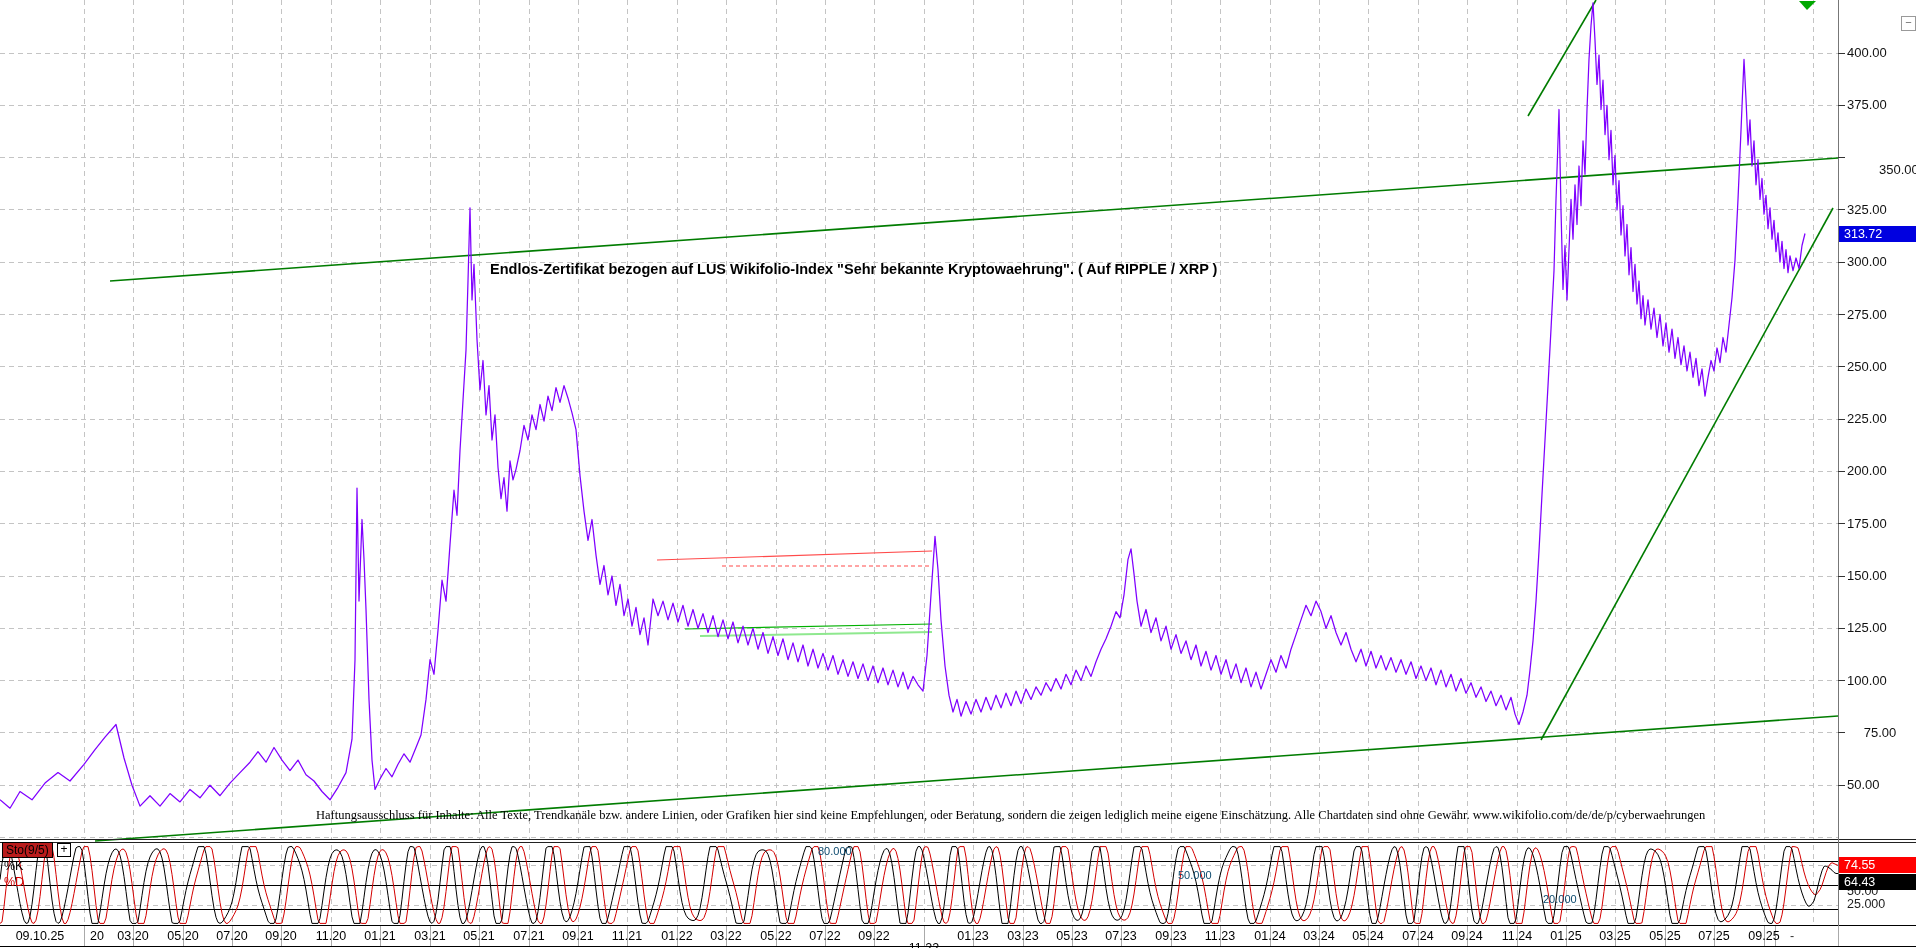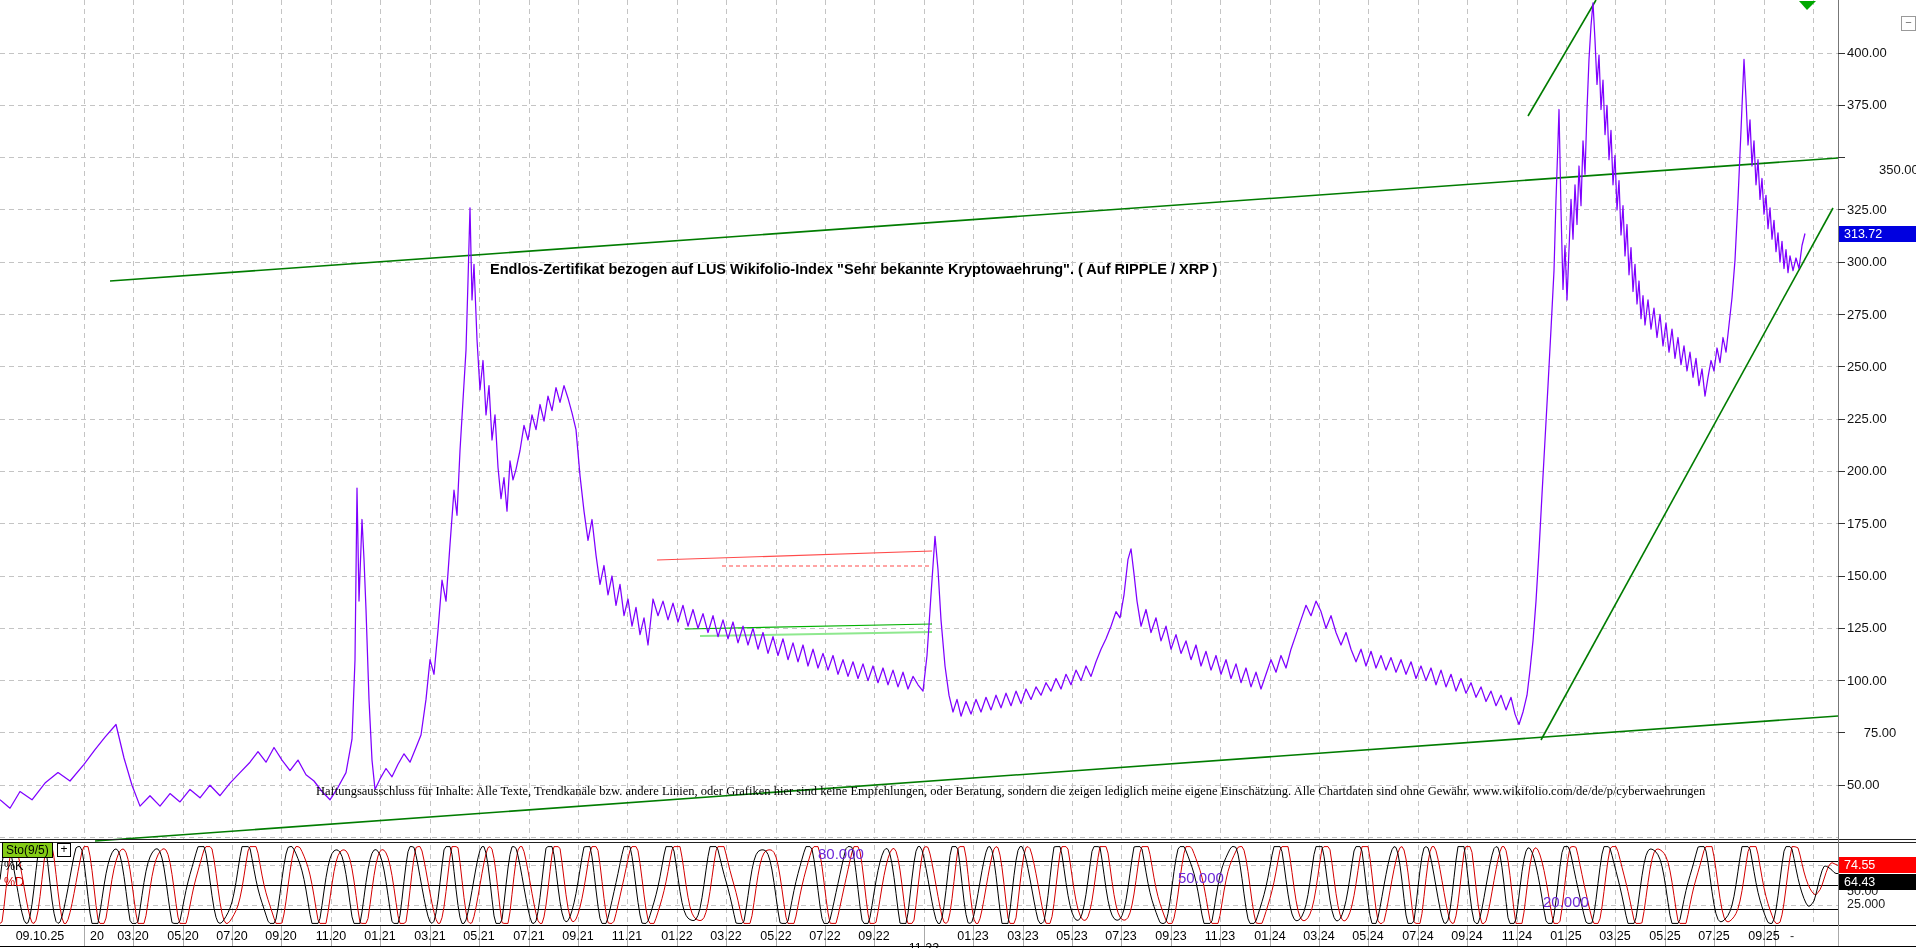--- a/index.html
+++ b/index.html
@@ -7,23 +7,23 @@
          font-family:"Liberation Sans",sans-serif;overflow:hidden;}
   svg#plot{position:absolute;left:0;top:0;}
   .abs{position:absolute;}
   .title{font-size:14.5px;font-weight:bold;color:#000;white-space:nowrap;z-index:3;padding-left:20px;}
   .disclaimer{font-family:"Liberation Serif",serif;font-size:12.5px;color:#000;white-space:nowrap;z-index:3;}
   .plabel{position:absolute;left:1847px;width:66px;font-size:13px;color:#111;white-space:nowrap;z-index:2;}
   .xlabel{position:absolute;top:929px;font-size:12.5px;color:#000;transform:translateX(-50%);white-space:nowrap;z-index:2;}
   .xsep{position:absolute;top:926px;height:20px;width:1px;background:#aaa;z-index:1;}
   .tag{position:absolute;left:1839px;width:75px;height:16px;color:#fff;font-size:12.5px;
        line-height:16px;padding-left:5px;z-index:5;white-space:nowrap;}
-  .lvl{position:absolute;font-size:15px;color:#6d28d9;z-index:2;white-space:nowrap;}
+  .lvl{position:absolute;font-size:11px;color:#0c4a6e;z-index:2;white-space:nowrap;}
   .orlabel{position:absolute;left:1847px;font-size:12.5px;color:#222;z-index:2;white-space:nowrap;}
-  .stobox{position:absolute;left:2px;top:842px;border:1px solid #000;background:#84cc16;
+  .stobox{position:absolute;left:2px;top:842px;border:1px solid #000;background:#b91c1c;
           font-size:12px;color:#000;padding:0 3px;line-height:14px;z-index:4;}
   .plusbox{position:absolute;left:57px;top:843px;width:12px;height:12px;border:1px solid #000;
            background:#fff;font-size:12px;line-height:11px;text-align:center;z-index:4;}
   .klabel{position:absolute;left:4px;top:859px;font-size:12.5px;color:#000;z-index:4;}
   .dlabel{position:absolute;left:4px;top:875px;font-size:12.5px;color:#d00000;z-index:4;}
   .collapse{position:absolute;left:1901px;top:16px;width:13px;height:13px;border:1px solid #999;
             color:#666;font-size:11px;line-height:11px;text-align:center;z-index:4;}
   .minuscell{position:absolute;left:1784px;top:929px;width:16px;font-size:12.5px;color:#333;
              text-align:center;z-index:2;}
 </style>
@@ -155,21 +155,21 @@
       <line x1="1838" y1="523.7" x2="1845" y2="523.7" stroke="#333" stroke-width="1" shape-rendering="crispEdges"></line>
       <line x1="1838" y1="576" x2="1845" y2="576" stroke="#333" stroke-width="1" shape-rendering="crispEdges"></line>
       <line x1="1838" y1="628.3000000000001" x2="1845" y2="628.3000000000001" stroke="#333" stroke-width="1" shape-rendering="crispEdges"></line>
       <line x1="1838" y1="680.6" x2="1845" y2="680.6" stroke="#333" stroke-width="1" shape-rendering="crispEdges"></line>
       <line x1="1838" y1="732.9" x2="1845" y2="732.9" stroke="#333" stroke-width="1" shape-rendering="crispEdges"></line>
       <line x1="1838" y1="785.2" x2="1845" y2="785.2" stroke="#333" stroke-width="1" shape-rendering="crispEdges"></line>
     </svg>
 
   <div class="abs title" style="left:470px;top:261px;">Endlos-Zertifikat bezogen auf LUS Wikifolio-Index "Sehr bekannte Kryptowaehrung". ( Auf RIPPLE / XRP )</div>
 
-  <div class="abs disclaimer" style="left:316px;top:784px;">Haftungsausschluss für Inhalte: Alle Texte, Trendkanäle bzw. andere Linien, oder Grafiken hier sind keine Empfehlungen, oder Beratung, sondern die zeigen lediglich meine eigene Einschätzung. Alle Chartdaten sind ohne Gewähr.  www.wikifolio.com/de/de/p/cyberwaehrungen</div>
+  <div class="abs disclaimer" style="left:316px;top:808px;">Haftungsausschluss für Inhalte: Alle Texte, Trendkanäle bzw. andere Linien, oder Grafiken hier sind keine Empfehlungen, oder Beratung, sondern die zeigen lediglich meine eigene Einschätzung. Alle Chartdaten sind ohne Gewähr.  www.wikifolio.com/de/de/p/cyberwaehrungen</div>
 
   <div class="collapse">−</div>
 
   <div class="tag" style="top:226px;background:#0000e0;">313.72</div>
 
   <div class="stobox">Sto(9/5)</div>
   <div class="plusbox">+</div>
   <div class="klabel">%K</div>
   <div class="dlabel">%D</div>
 

